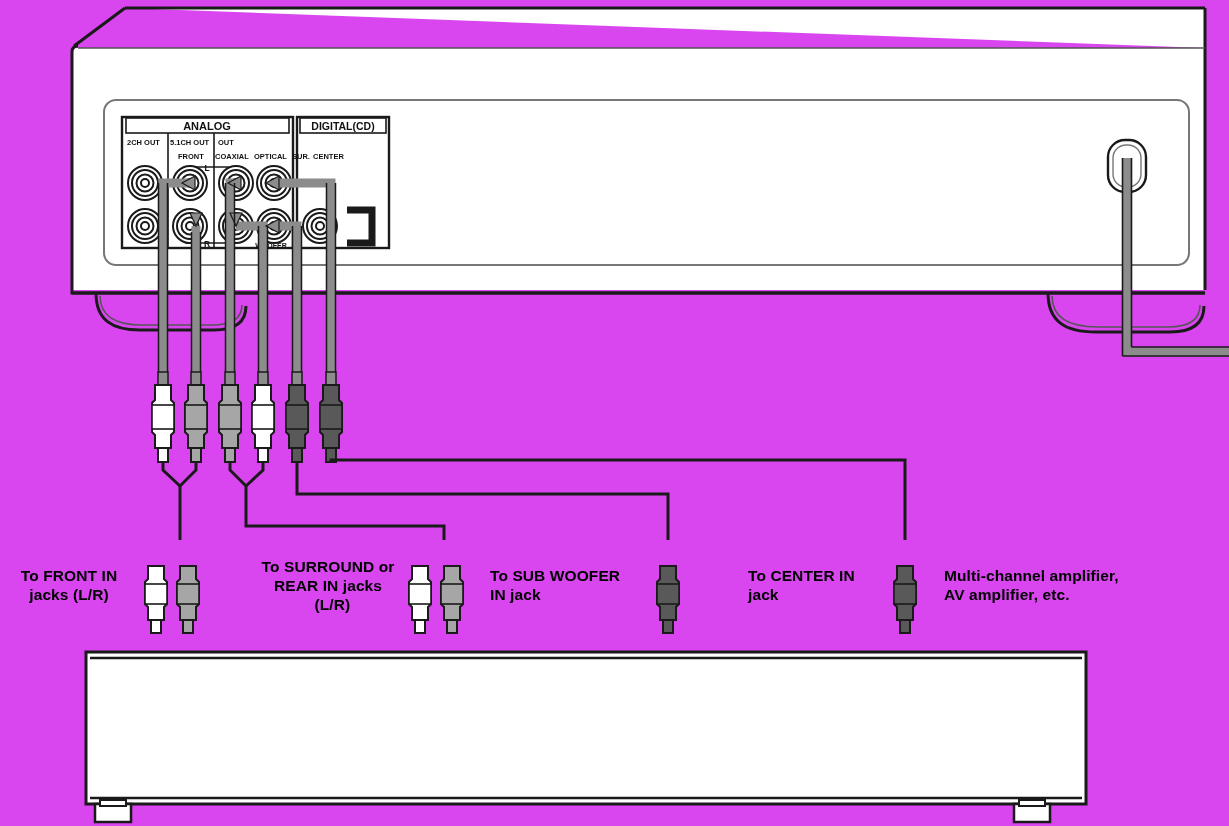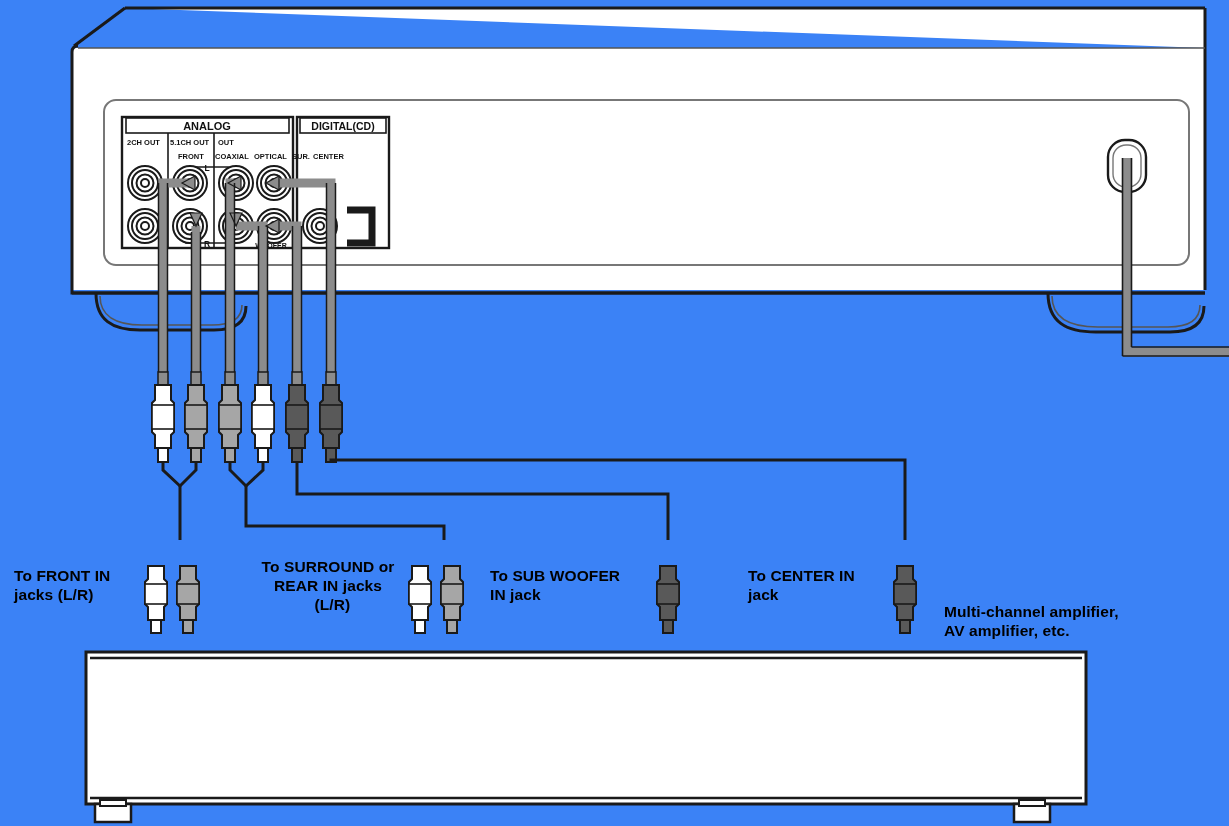--- a/index.html
+++ b/index.html
@@ -1,18 +1,18 @@
 <!DOCTYPE html>
 <html><head>
 <meta charset="utf-8">
 <title>Connection Diagram</title>
 <style>
   html,body{margin:0;padding:0;background:#ffffff;}
   body{font-family:"Liberation Sans",sans-serif;}
-  #stage{position:relative;width:1229px;height:826px;background:#3b82f6;overflow:hidden;}
+  #stage{position:relative;width:1229px;height:826px;background:#d946ef;overflow:hidden;}
   #stage svg{position:absolute;left:0;top:0;}
   .lbl{position:absolute;font-family:"Liberation Sans",sans-serif;font-weight:bold;
        font-size:15.5px;line-height:19px;color:#000;white-space:pre;letter-spacing:.1px;}
 </style>
 </head>
 <body>
 
 <div id="stage">
 
 <svg width="1229" height="826" viewBox="0 0 1229 826" xmlns="http://www.w3.org/2000/svg">
@@ -250,29 +250,29 @@
       <rect x="100" y="800" width="26" height="6" fill="#fff" stroke="#1a1a1a" stroke-width="2"></rect>
     </g>
     <g>
       <rect x="1014" y="804" width="36" height="18" fill="#fff" stroke="#1a1a1a" stroke-width="2.5"></rect>
       <rect x="1019" y="800" width="26" height="6" fill="#fff" stroke="#1a1a1a" stroke-width="2"></rect>
     </g>
   </g>
 
 </svg>
 
-<div class="lbl" style="left:14px;top:566px;width:130px;">To FRONT IN
+<div class="lbl" style="left:4px;top:566px;width:130px;text-align:center;">To FRONT IN
 jacks (L/R)</div>
 
 <div class="lbl" style="left:248px;top:557px;width:160px;text-align:center;">To SURROUND or
 REAR IN jacks
   (L/R)</div>
 
 <div class="lbl" style="left:490px;top:566px;width:170px;">To SUB WOOFER
 IN jack</div>
 
 <div class="lbl" style="left:748px;top:566px;width:145px;">To CENTER IN
 jack</div>
 
-<div class="lbl" style="left:944px;top:566px;width:270px;margin-top:36px;">Multi-channel amplifier,
+<div class="lbl" style="left:944px;top:566px;width:270px;">Multi-channel amplifier,
 AV amplifier, etc.</div>
 
 </div>
 
 </body></html>

